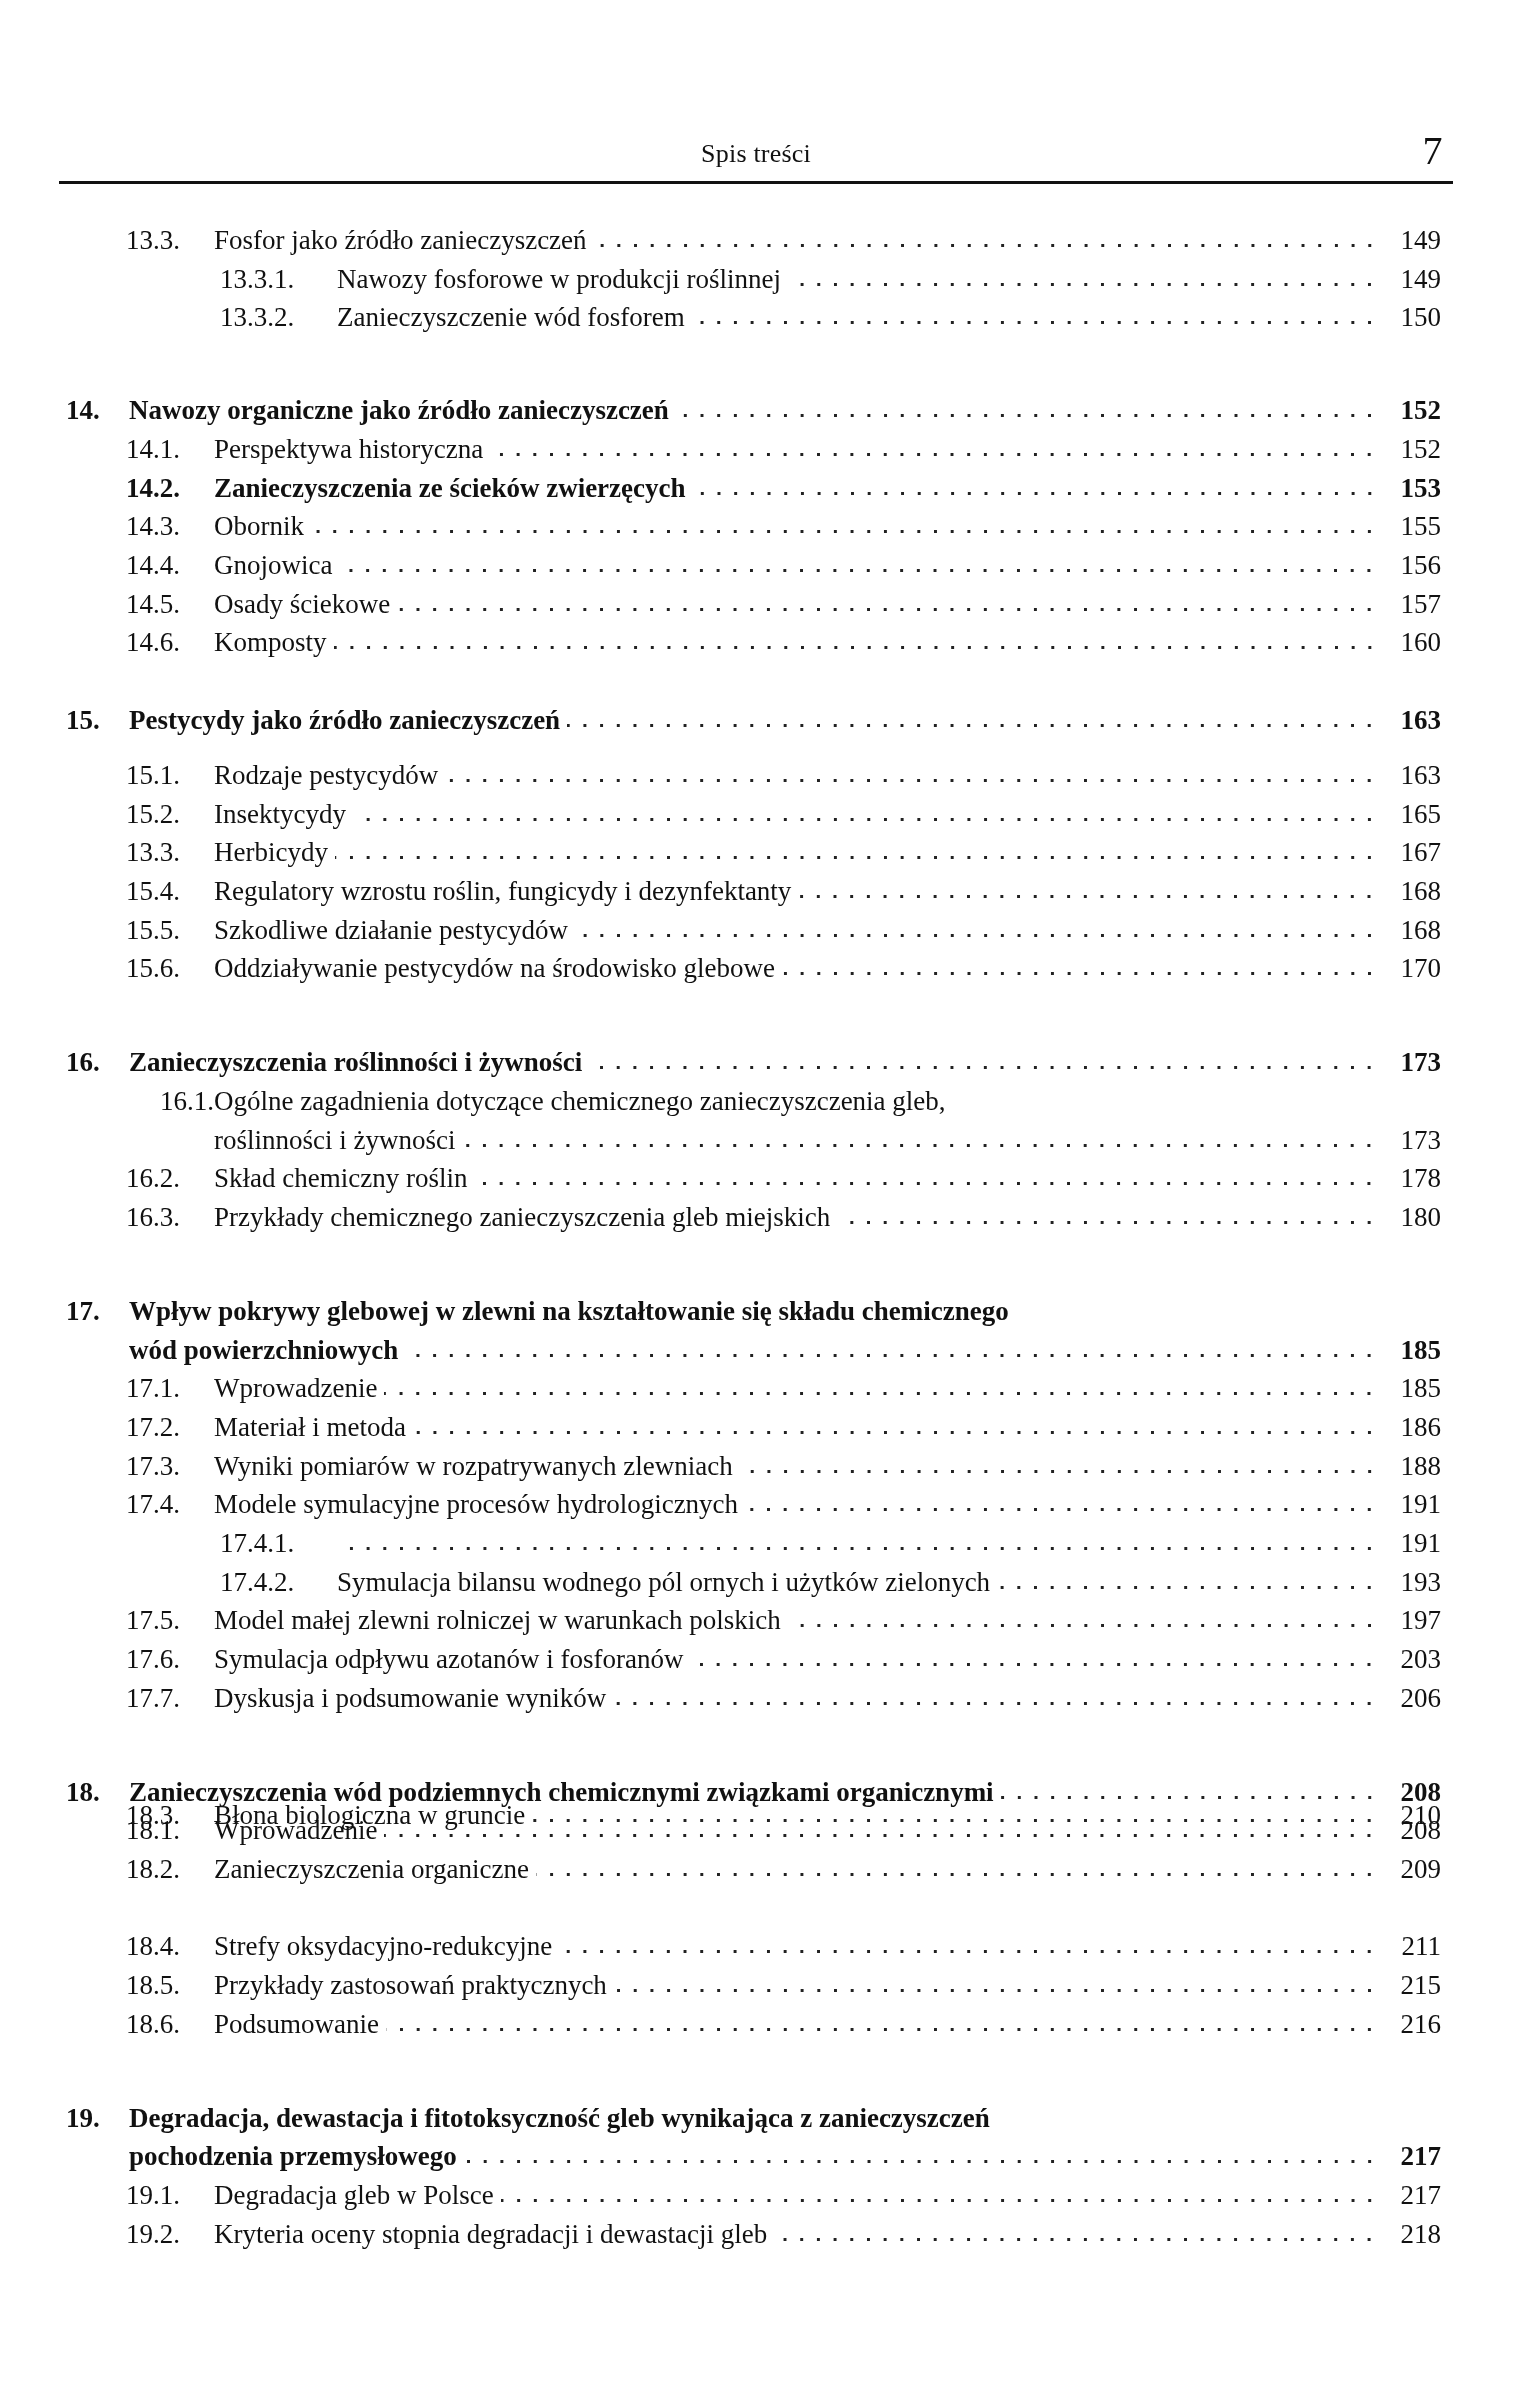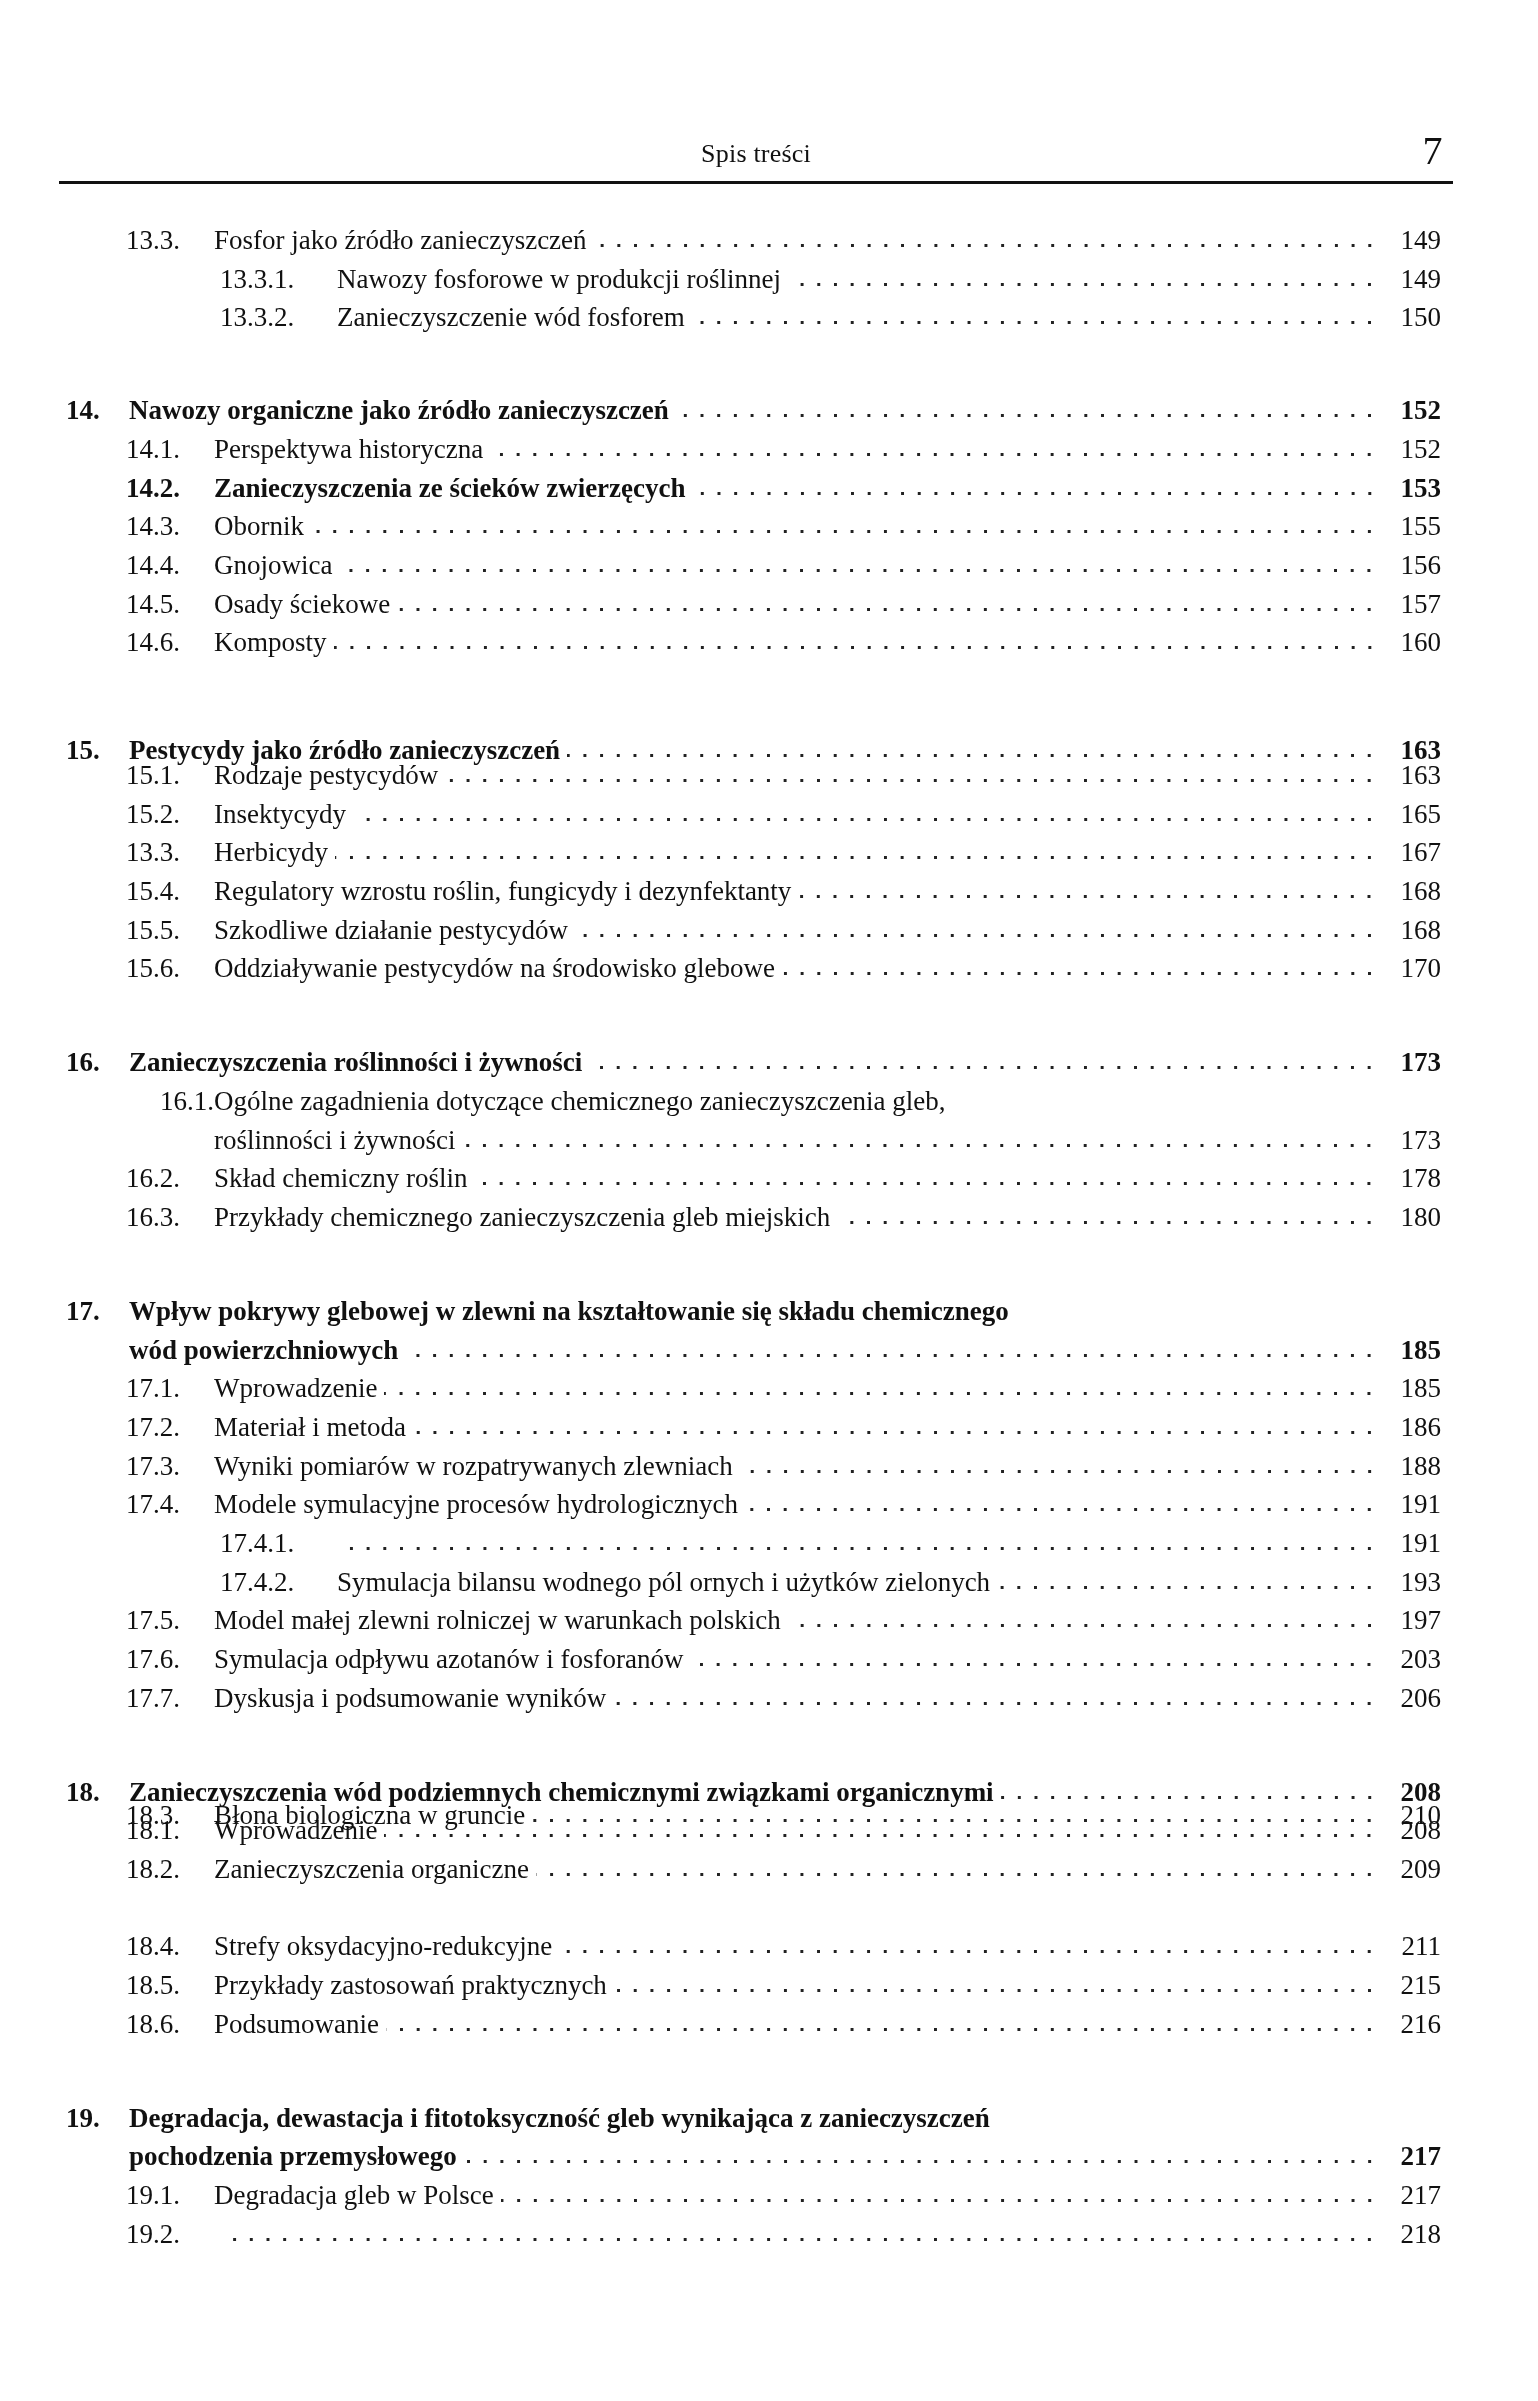--- a/index.html
+++ b/index.html
@@ -98,21 +98,21 @@
       <span class="title">Osady ściekowe</span>
       <span class="leader"></span>
       <span class="pg">157</span>
     </div>
     <div class="row " style="top: 402px; left: 126px; width: 1315px;">
       <span class="num" style="width: 88px;">14.6.</span>
       <span class="title">Komposty</span>
       <span class="leader"></span>
       <span class="pg">160</span>
     </div>
-    <div class="row chapter" style="top: 510px; left: 66px; width: 1375px;">
+    <div class="row chapter" style="top: 480px; left: 66px; width: 1375px;">
       <span class="num" style="width: 63px;">15.</span>
       <span class="title">Pestycydy jako źródło  zanieczyszczeń</span>
       <span class="leader"></span>
       <span class="pg">163</span>
     </div>
     <div class="row " style="top: 535px; left: 126px; width: 1315px;">
       <span class="num" style="width: 88px;">15.1.</span>
       <span class="title">Rodzaje pestycydów</span>
       <span class="leader"></span>
       <span class="pg">163</span>
@@ -297,17 +297,18 @@
       <span class="pg">217</span>
     </div>
     <div class="row " style="top: 1955px; left: 126px; width: 1315px;">
       <span class="num" style="width: 88px;">19.1.</span>
       <span class="title">Degradacja gleb w Polsce</span>
       <span class="leader"></span>
       <span class="pg">217</span>
     </div>
     <div class="row " style="top: 1994px; left: 126px; width: 1315px;">
       <span class="num" style="width: 88px;">19.2.</span>
+      <span class="title">Kryteria oceny stopnia degradacji i dewastacji gleb</span>
       <span class="leader"></span>
       <span class="pg">218</span>
     </div>
   </div>
 
 
 </body></html>

